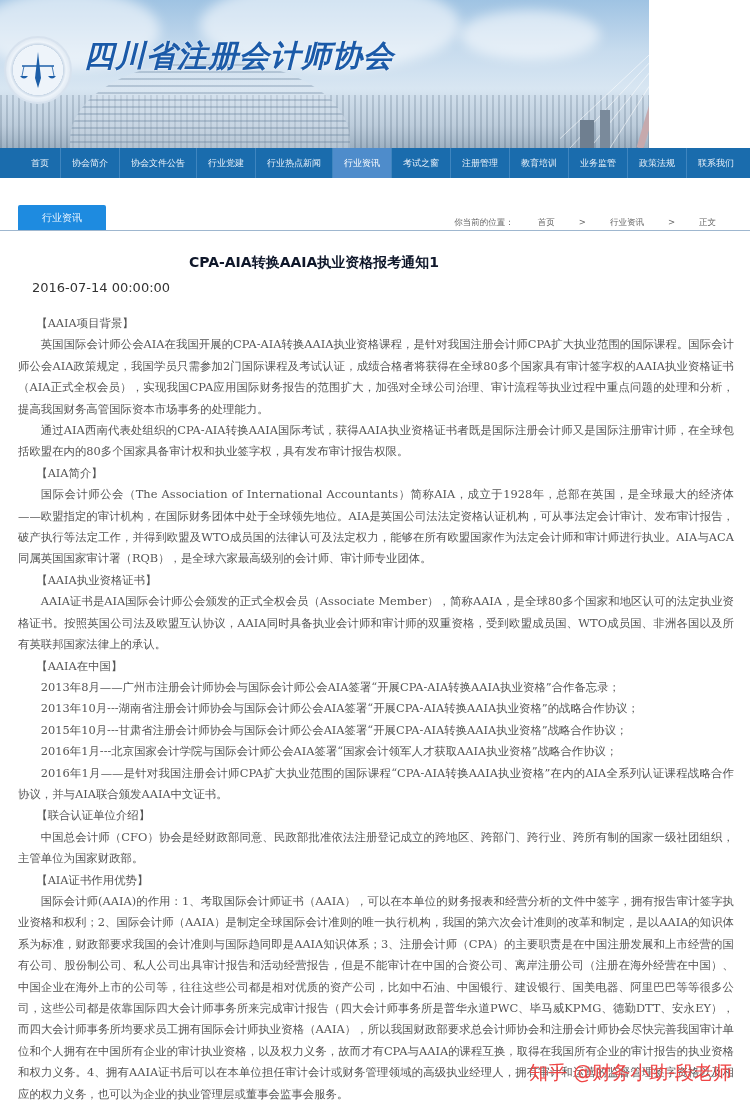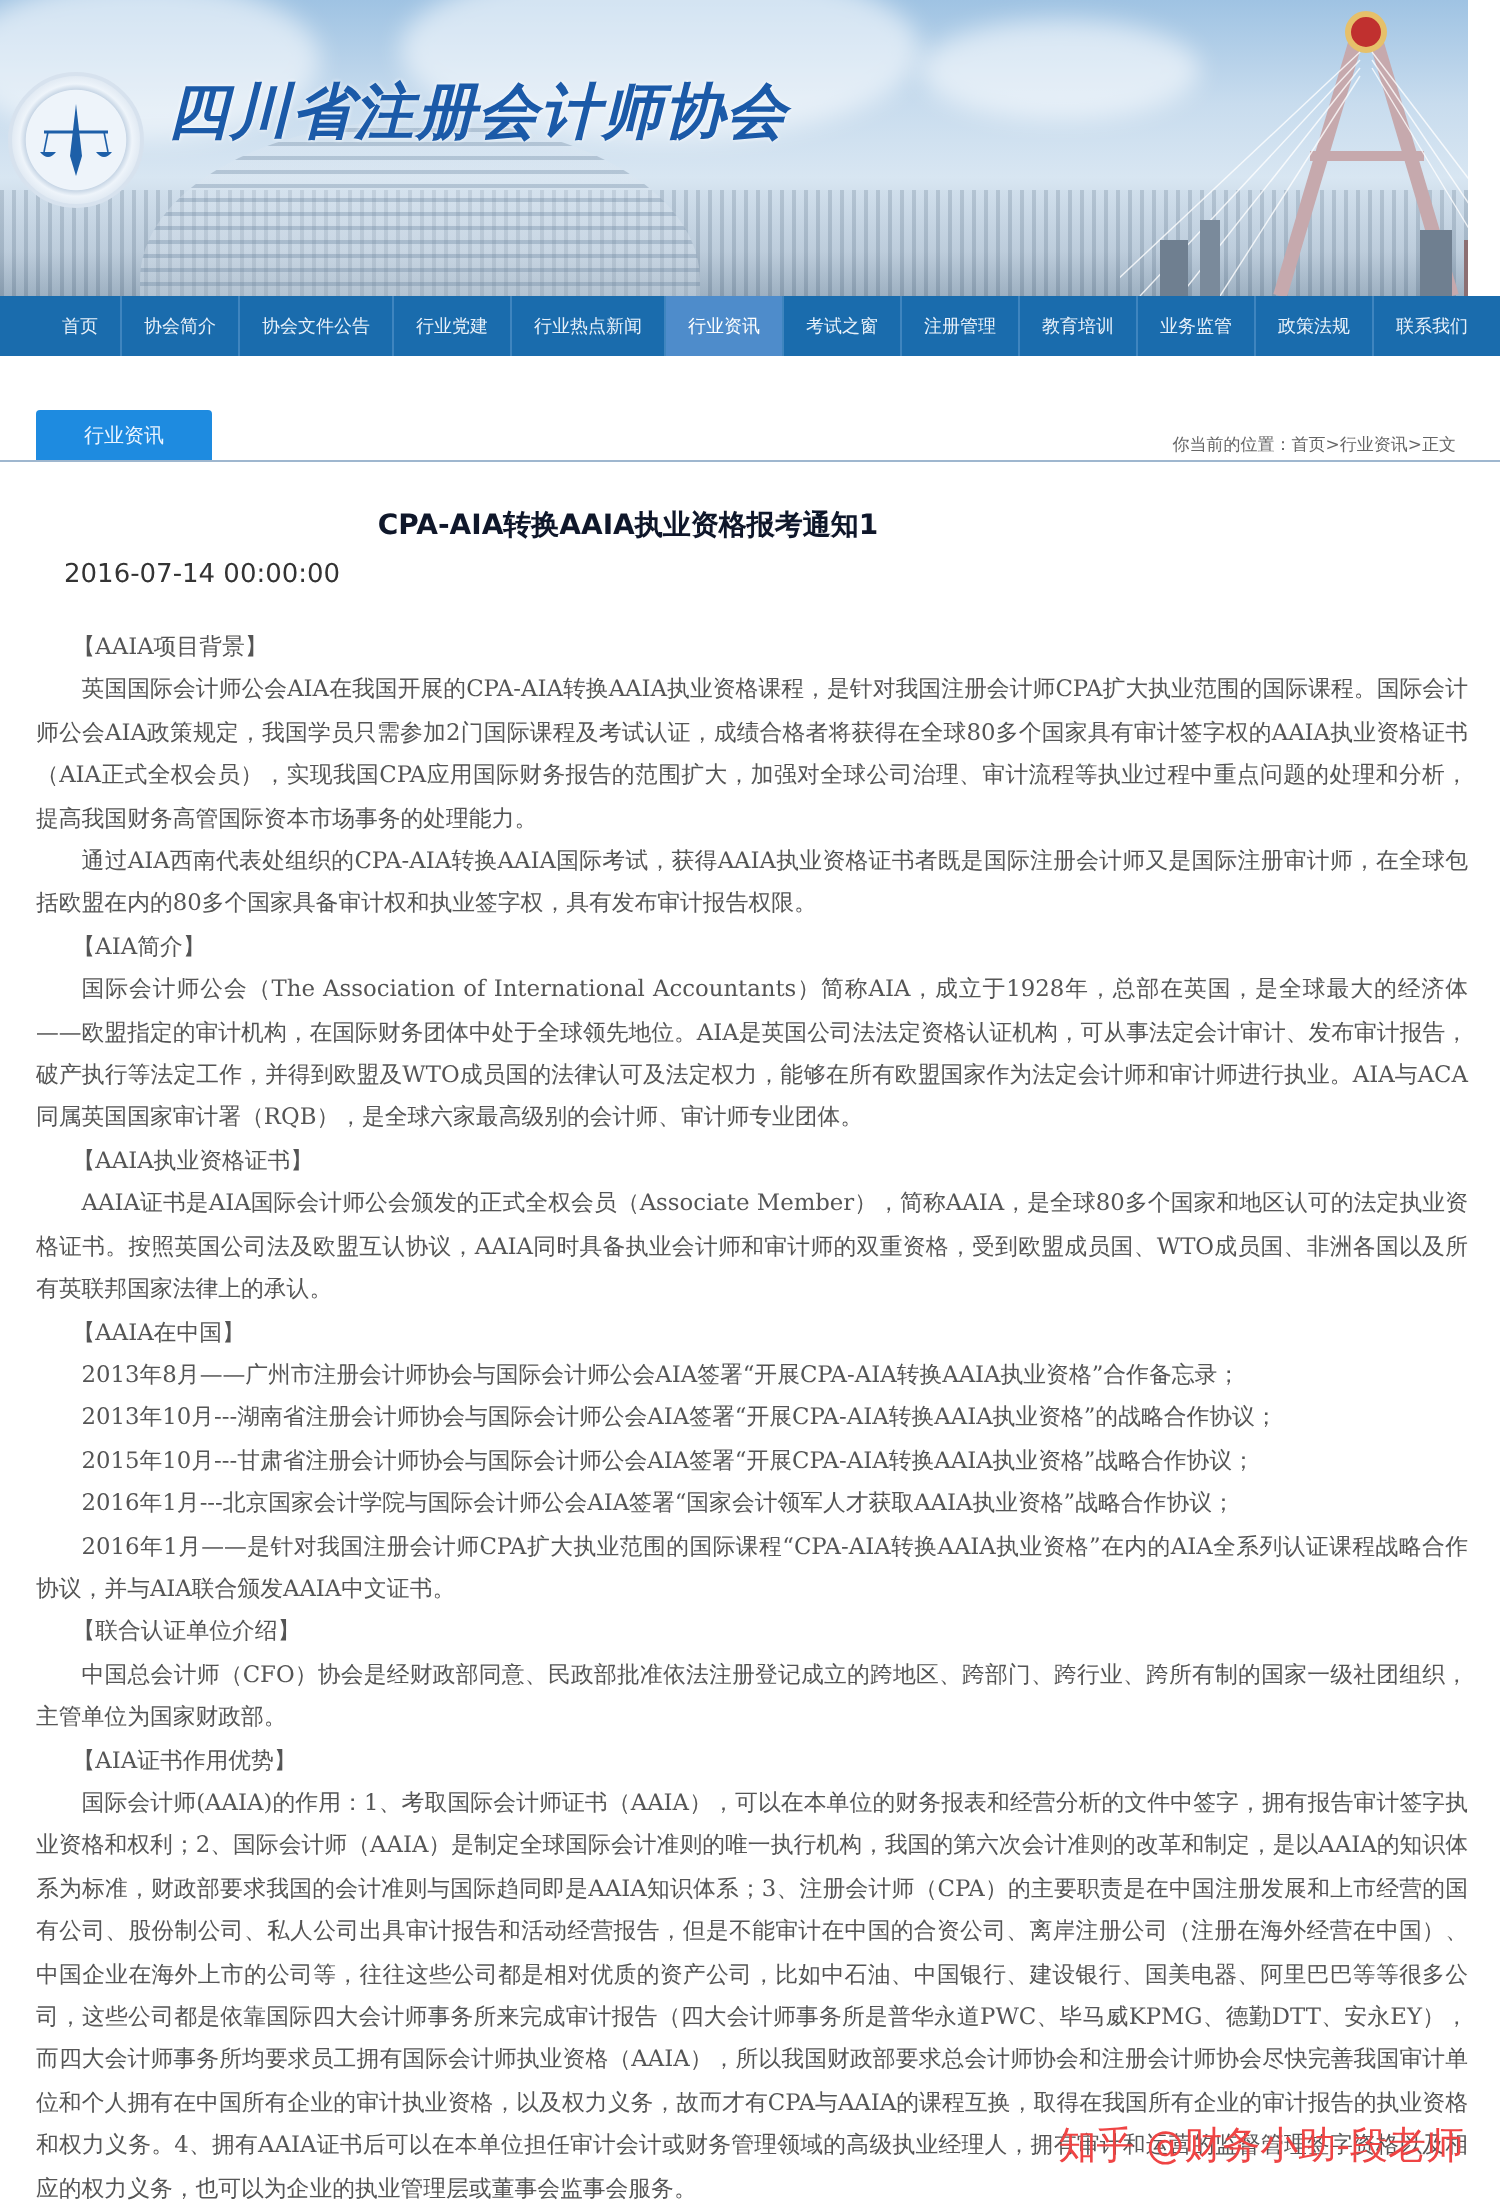--- a/index.html
+++ b/index.html
@@ -1,21 +1,21 @@
 <!DOCTYPE html>
 <html><head>
 <meta charset="utf-8">
 <style>
   * { box-sizing: border-box; margin: 0; padding: 0; }
   html, body { width: 750px; height: 1103px; overflow: hidden; background: #ffffff; }
   body { font-family: "DejaVu Sans", "Liberation Sans", sans-serif; color: #333; position: relative; }
 
   
   .banner {
-    position: absolute; left: 0; top: 0; width: 734px; height: 148px; overflow: hidden;
+    position: absolute; left: 0; top: 0; width: 649px; height: 148px; overflow: hidden;
     background: linear-gradient(180deg, #9fc3e3 0%, #c8dcee 35%, #d8e6f2 60%, #b9c9d8 85%, #8fa3b5 100%);
   }
   .cloud { position: absolute; border-radius: 50%; background: rgba(255,255,255,0.55); filter: blur(6px); }
   .building { position: absolute; background: repeating-linear-gradient(90deg, rgba(120,140,160,0.35) 0 2px, rgba(200,215,230,0.25) 2px 6px); }
   .dome { position: absolute; left: 70px; top: 60px; width: 280px; height: 160px; border-radius: 50% 50% 0 0;
     background: repeating-linear-gradient(0deg, rgba(150,170,190,0.55) 0 2px, rgba(220,230,240,0.35) 2px 7px); }
   .logo-seal { position: absolute; left: 4px; top: 36px; width: 68px; height: 68px; border-radius: 50%;
     background: radial-gradient(circle, #eef4fa 55%, #c9d7e6 56%, #eef4fa 62%, #b7c9dc 100%);
     border: 2px solid #d7e2ee; display: flex; align-items: center; justify-content: center; }
   .logo-seal svg { width: 44px; height: 44px; }
@@ -35,21 +35,21 @@
     padding: 0 11px; border-right: 1px solid #3f85bf; white-space: nowrap; cursor: pointer; }
   .nav-item:last-child { border-right: none; }
   .nav-item.active { background: #4e8ccb; color: #fff; }
 
   
   .subbar { position: absolute; left: 0; top: 178px; width: 750px; height: 52px; background: #ffffff; }
   .section-tab { position: absolute; left: 18px; top: 205px; width: 88px; height: 25px; background: #1e8be0;
     color: #e9f4ff; font-size: 10px; display: flex; align-items: center; justify-content: center;
     border-radius: 2px 2px 0 0; }
   .breadcrumb { position: absolute; right: 22px; top: 217px; font-size: 8.5px; color: #666; white-space: nowrap; }
-  .breadcrumb span { margin: 0 0px; }
+  .breadcrumb span { margin: 0 12px; }
   .rule { position: absolute; left: 0; top: 230px; width: 750px; height: 1px; background: #9fb7cf; }
 
   
   .article-title { position: absolute; left: 0; top: 254px; width: 628px; text-align: center;
     font-size: 14px; font-weight: bold; color: #0f172a; }
   .article-date { position: absolute; left: 0; top: 280px; width: 750px; 
     font-size: 13px; color: #333; padding-left: 32px; }
   .article-body { position: absolute; left: 18px; top: 313px; width: 716px;
     font-family: "DejaVu Serif", "Liberation Serif", serif; font-size: 11.4px; line-height: 21.4px; color: #555; }
   .article-body p { text-indent: 2em; text-align: justify; }

